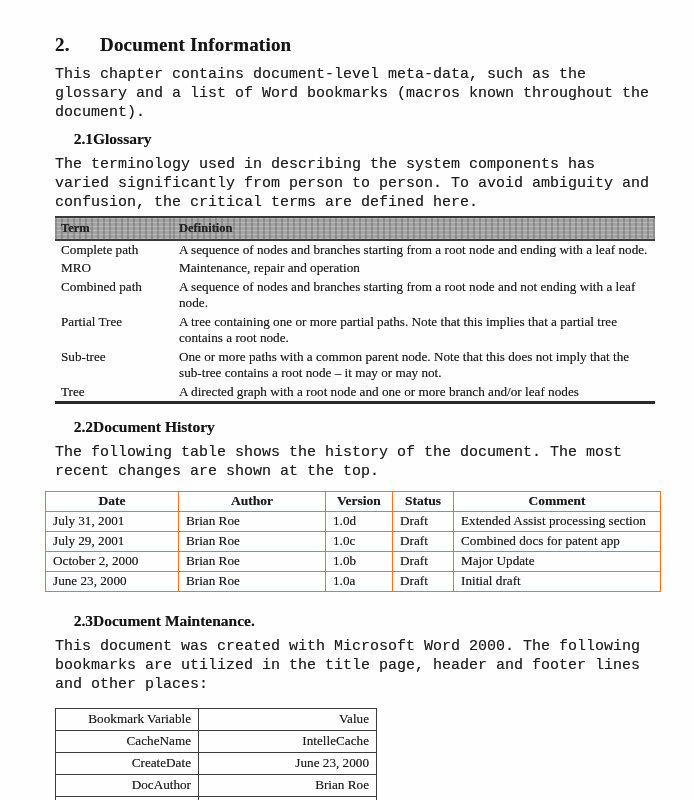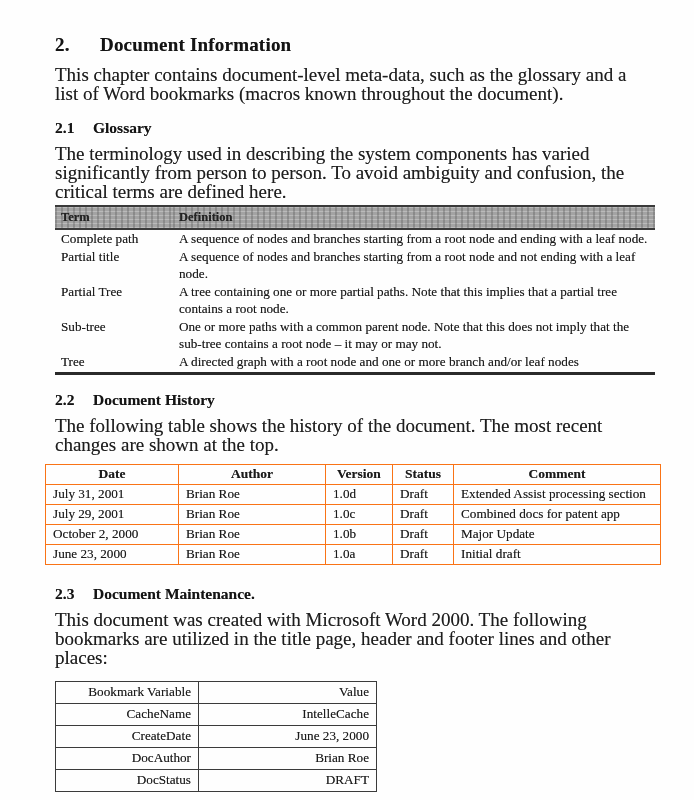--- a/index.html
+++ b/index.html
@@ -31,31 +31,33 @@
     letter-spacing: 0.2px;
     margin: 0 0 9px 0;
     color: #141414;
   }
   .h1 .num { width: 45px; flex: 0 0 45px; }
   .h2 {
     display: flex;
     align-items: baseline;
     font-weight: bold;
     font-size: 15.5px;
-    margin: 16px 0 7px 0;
+    margin: 8px 0 7px 0;
     color: #141414;
+    text-align: right;
   }
   .h2 .num { width: 38px; flex: 0 0 38px; }
   
   .para {
-    font-size: 19px;
+    font-size: 15px;
     line-height: 19px;
     margin: 0 0 6px 0;
     max-width: 597px;
     color: #1e1e1e;
+    font-family: Liberation Mono, monospace;
   }
   
   .glossary-table {
     width: 600px;
     border-collapse: collapse;
     font-size: 13.2px;
     line-height: 16.5px;
     margin: 4px 0 14px 0;
     border-bottom: 3px solid #2a2a2a;
   }
@@ -141,21 +143,25 @@
         <th>Term</th>
         <th>Definition</th>
       </tr>
     </thead>
     <tbody>
       <tr>
         <td class="term">Complete path</td>
         <td>A sequence of nodes and branches starting from a root node and ending with a leaf node.</td>
       </tr>
       <tr>
-        <td class="term">Partial title</td>
+        <td class="term">MRO</td>
+        <td>Maintenance, repair and operation</td>
+      </tr>
+      <tr>
+        <td class="term">Combined path</td>
         <td>A sequence of nodes and branches starting from a root node and not ending with a leaf node.</td>
       </tr>
       <tr>
         <td class="term">Partial Tree</td>
         <td>A tree containing one or more partial paths.  Note that this implies that a partial tree contains a root node.</td>
       </tr>
       <tr>
         <td class="term">Sub-tree</td>
         <td>One or more paths with a common parent node.  Note that this does not imply that the sub-tree contains a root node – it may or may not.</td>
       </tr>

